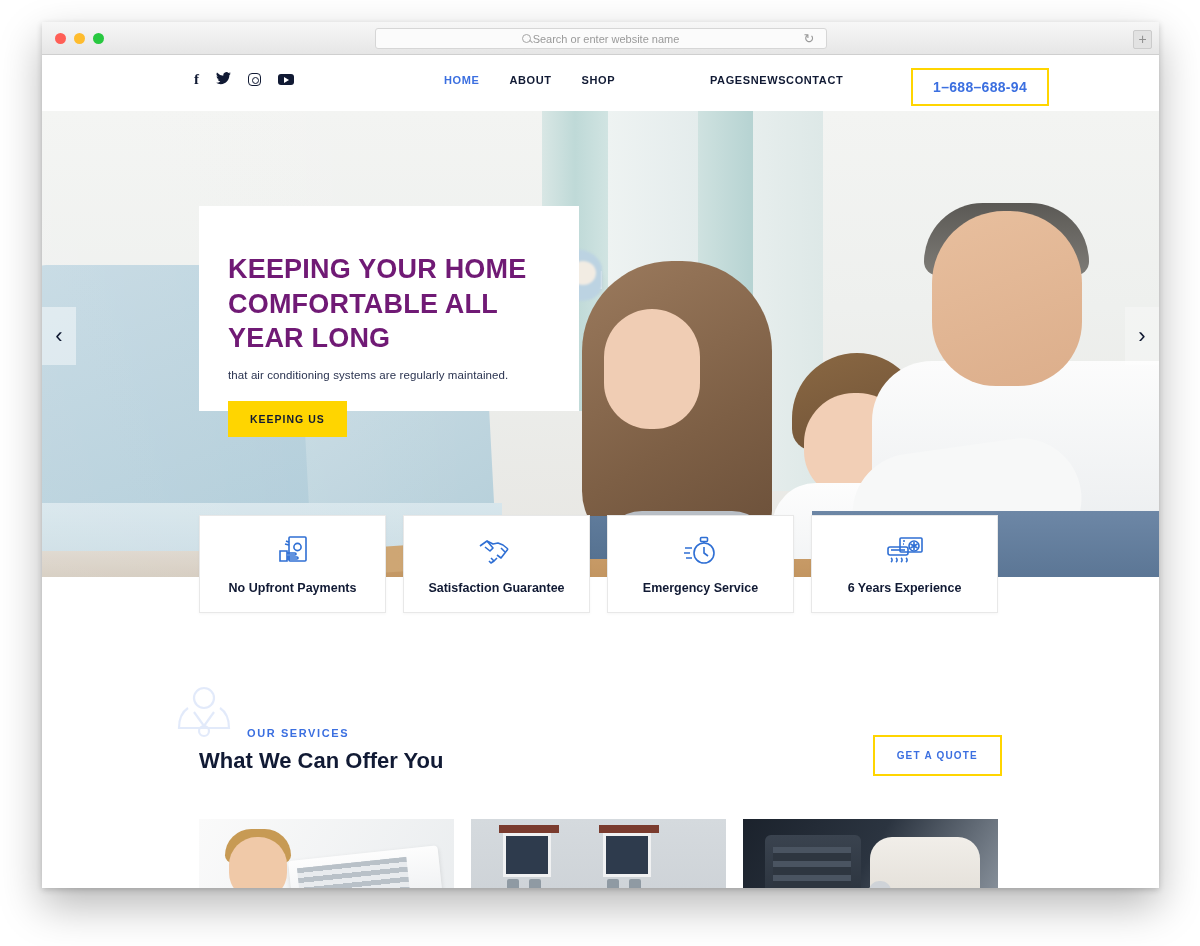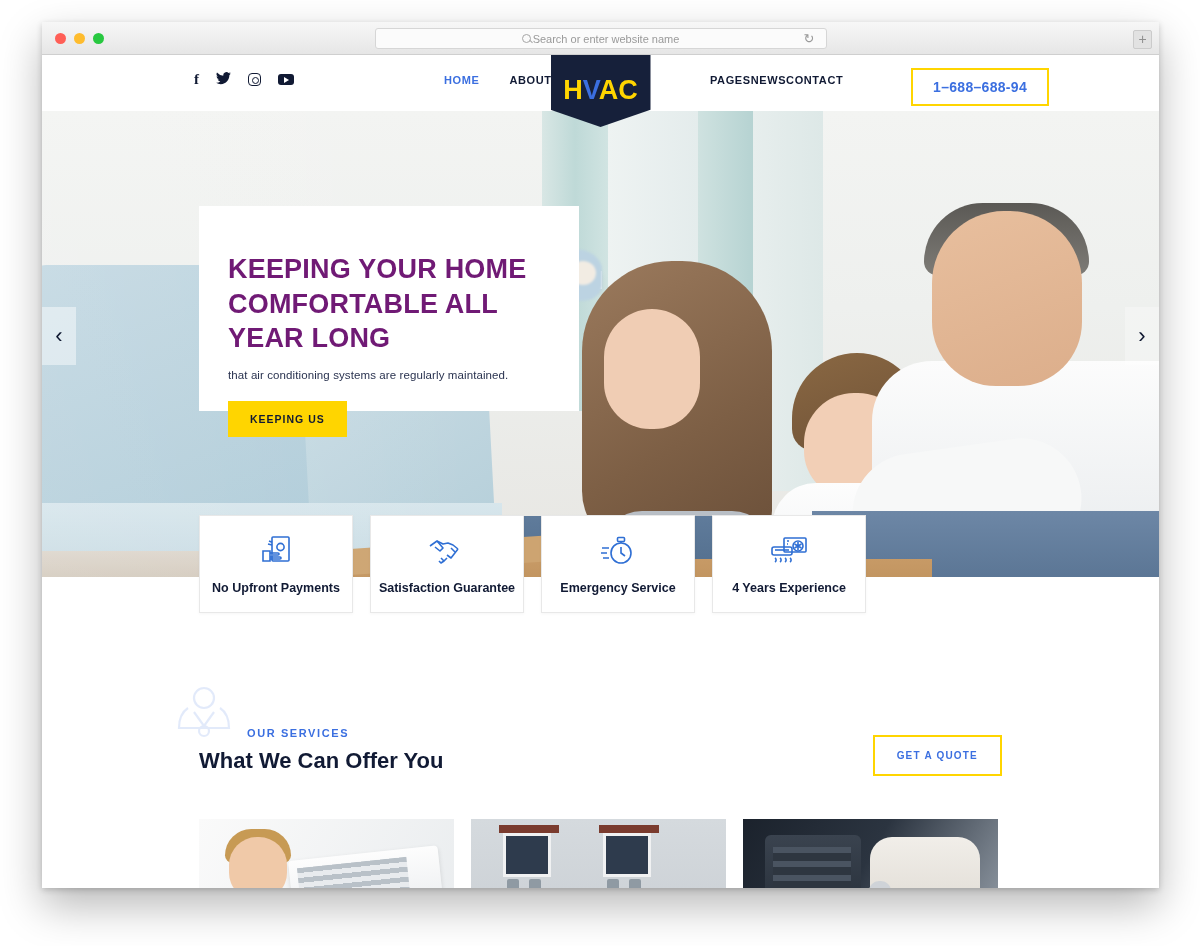--- a/index.html
+++ b/index.html
@@ -176,21 +176,21 @@
     font-size: 10.5px; font-weight: bold; letter-spacing: 1px;
     padding: 12px 22px;
   }
 
   
   .features {
     position: absolute; left: 157px; top: 460px;
     display: flex; gap: 17px; z-index: 20;
   }
   .fcard {
-    width: 154px; height: 98px;
+    width: 187px; height: 98px;
     background: #fff;
     border: 1px solid #e8e8e8;
     display: flex; flex-direction: column; align-items: center; justify-content: center;
     gap: 13px;
     box-shadow: 0 1px 3px rgba(0,0,0,.04);
   }
   .fcard .ficon { height: 34px; display: flex; align-items: center; color: #2f6fd4; }
   .fcard .flabel {
     font-family: "Liberation Sans Narrow","Liberation Sans",sans-serif;
     font-size: 12.5px; font-weight: bold; color: #111a34;
@@ -276,23 +276,20 @@
         <span class="ig-box"></span>
         <span class="yt-box"></span>
       </div>
 
       <div class="nav-left">
         <span class="nav-item active">HOME</span>
         <span class="nav-item">ABOUT</span>
         <span class="nav-item">SHOP</span>
       </div>
 
-      <div class="logo">
-        <span class="logo-text"><span class="y">H</span><span class="b">V</span><span class="y">AC</span></span>
-      </div>
 
       <div class="nav-right">
         <span class="nav-item">PAGES</span>
         <span class="nav-item">NEWS</span>
         <span class="nav-item">CONTACT</span>
       </div>
 
       <div class="phone">1–688–688-94</div>
     </div>
 
@@ -394,21 +391,21 @@
           <svg width="38" height="30" viewBox="0 0 38 30" fill="none" stroke="#2f6fd4" stroke-width="1.6">
             <rect x="14" y="2" width="22" height="14" rx="1"></rect>
             <circle cx="28" cy="10" r="5"></circle>
             <path d="M28 6v8M24.5 8l7 4M31.5 8l-7 4"></path>
             <path d="M17 5h2M17 8h1"></path>
             <rect x="2" y="11" width="20" height="8" rx="2"></rect>
             <path d="M5 14h14"></path>
             <path d="M5 22c1.5 1 1.5 3 0 4M10 22c1.5 1 1.5 3 0 4M15 22c1.5 1 1.5 3 0 4M20 22c1.5 1 1.5 3 0 4"></path>
           </svg>
         </div>
-        <div class="flabel">4 Years Experience</div>
+        <div class="flabel">6 Years Experience</div>
       </div>
     </div>
 
     <div class="services">
 
       <div class="watermark">
         <svg width="72" height="72" viewBox="0 0 72 72" fill="none" stroke="#3b6fe0" stroke-width="2.2">
           <circle cx="36" cy="17" r="10"></circle>
           <path d="M20 27c-6 4-9 12-9 20h50c0-8-3-16-9-20"></path>
           <path d="M26 31l10 14 10-14"></path>

